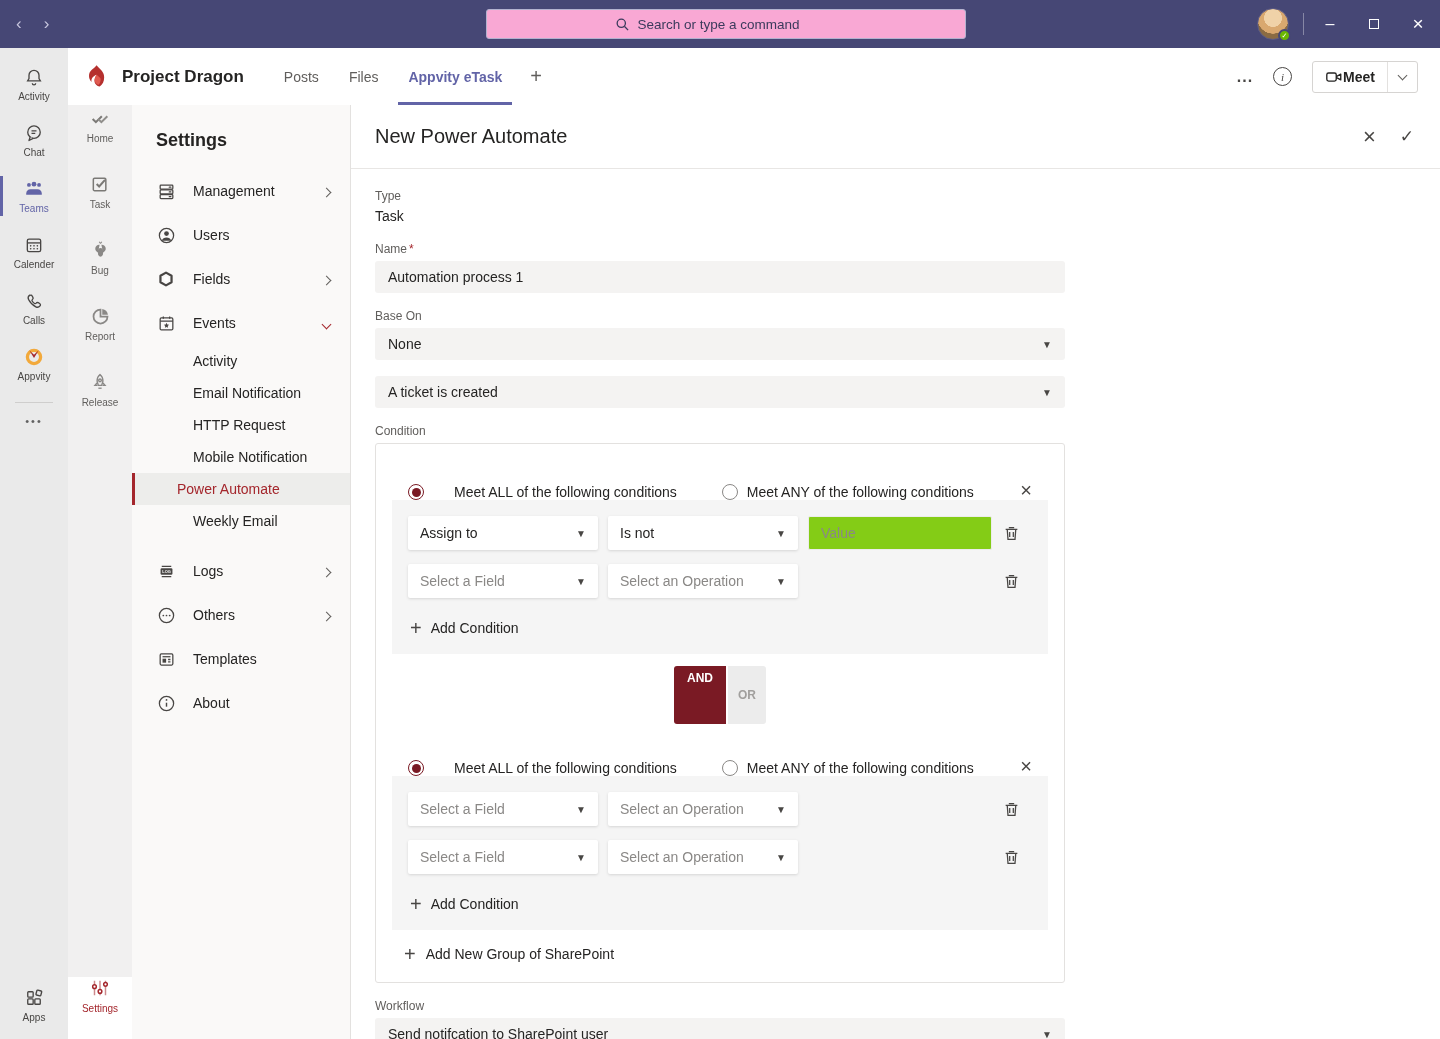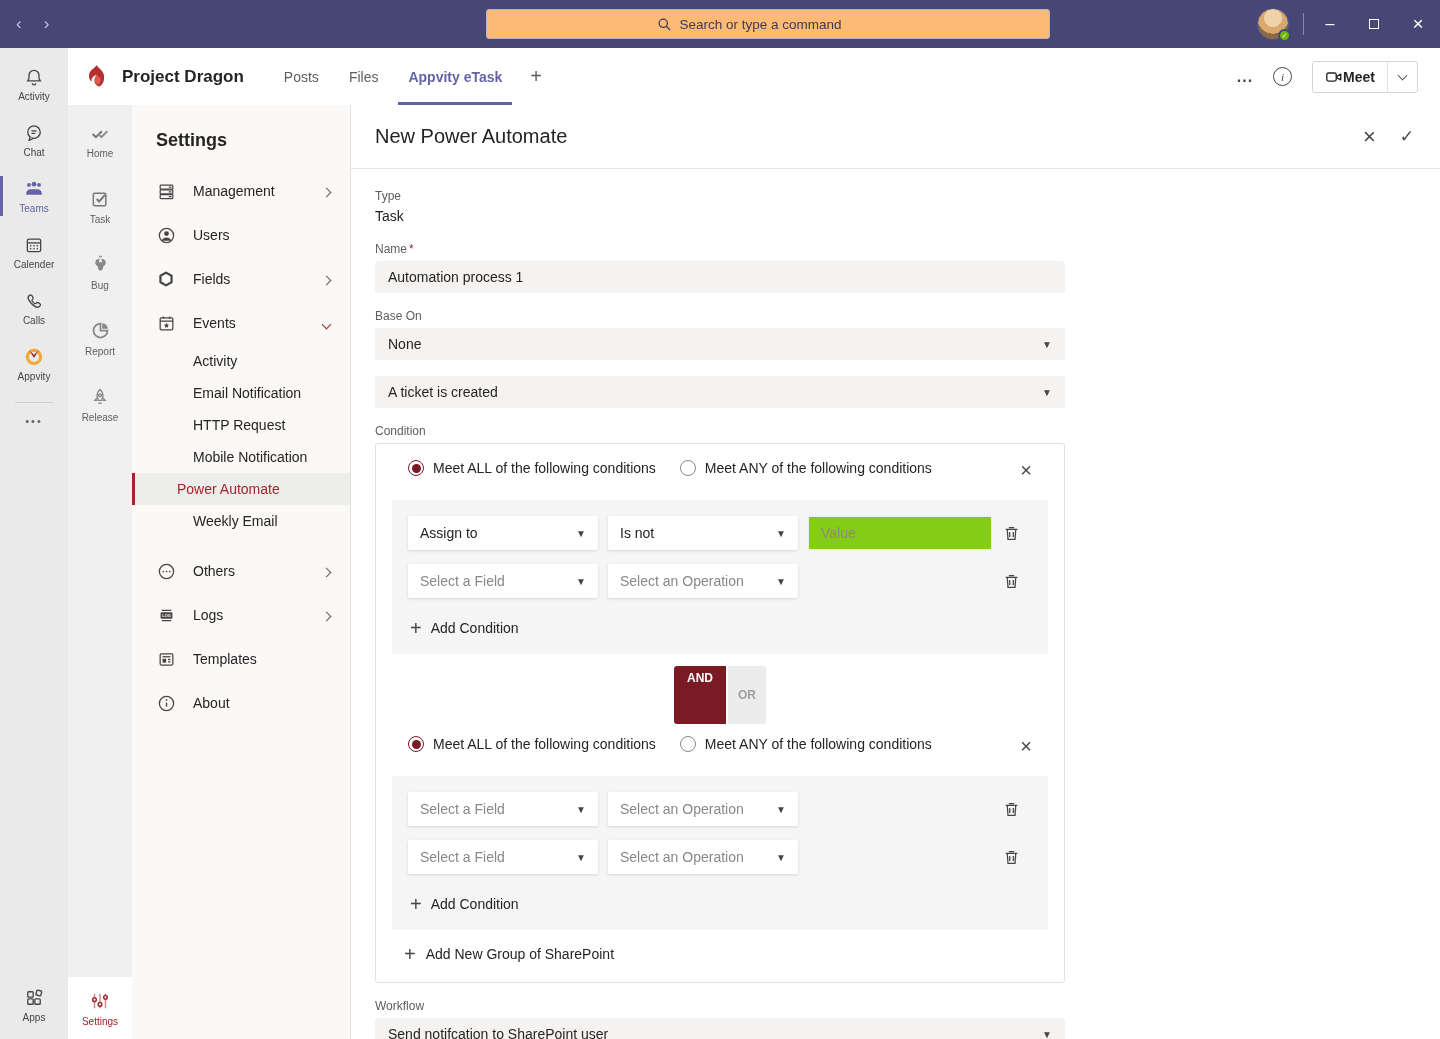--- a/index.html
+++ b/index.html
@@ -6,22 +6,22 @@
   html,body { width:1440px; height:1039px; }
   body {
     font-family:"Liberation Sans", sans-serif;
     color:#252423; background:#fff; overflow:hidden; font-size:14px;
   }
   
   .topbar { height:48px; background:#464775; display:flex; align-items:center; position:relative; }
   .nav-arrows { display:flex; gap:22px; padding-left:16px; color:#c7c6de; font-size:17px; }
   .nav-arrows span { cursor:pointer; }
   .search-box {
-    position:absolute; left:486px; top:9px; width:564px; height:30px;
-    background:#fdba74; border:1px solid #b3b2cf; border-radius:3px;
+    position:absolute; left:486px; top:9px; width:480px; height:30px;
+    background:#f9a8d4; border:1px solid #b3b2cf; border-radius:3px;
     display:flex; align-items:center; justify-content:center; gap:7px;
   }
   .search-box input {
     background:transparent; border:none; outline:none; width:200px;
     font-family:inherit; font-size:13.5px; color:#2e2d4a;
   }
   .search-box input::placeholder { color:#3b3a5c; }
   .topbar-right { margin-left:auto; display:flex; align-items:center; height:48px; }
   .avatar-wrap { position:relative; width:32px; height:32px; margin-right:14px; cursor:pointer; }
   .avatar {
@@ -62,21 +62,21 @@
   .header-right { margin-left:auto; display:flex; align-items:center; gap:20px; padding-right:22px; }
   .more-menu { color:#484644; font-size:16px; font-weight:700; letter-spacing:1px; cursor:pointer; }
   .info-icon { width:19px; height:19px; border:1.4px solid #484644; border-radius:50%; color:#484644; font-size:11px; font-style:italic; font-family:"Liberation Serif", serif; display:flex; align-items:center; justify-content:center; cursor:pointer; }
   .meet-btn { display:flex; align-items:center; height:32px; border:1px solid #d6d4d2; border-radius:3px; cursor:pointer; background:#fff; }
   .meet-main { display:flex; align-items:center; gap:0; padding:0 12px; font-weight:700; font-size:14px; color:#252423; }
   .meet-sep { width:1px; height:30px; background:#e3e1df; }
   .meet-caret { padding:0 11px; display:flex; align-items:center; }
   
   .content-row { display:flex; flex:1; min-height:0; }
   .app-rail { width:64px; background:#f1f0f0; display:flex; flex-direction:column; align-items:center; flex-shrink:0; }
-  .app-item { width:64px; height:66px; display:flex; flex-direction:column; align-items:center; justify-content:center; gap:4px; color:#605e5c; cursor:pointer; }
+  .app-item { width:64px; height:66px; display:flex; flex-direction:column; align-items:center; gap:4px; color:#605e5c; cursor:pointer; }
   .app-item:first-child { margin-top:2px; }
   .app-item .lbl { font-size:10px; }
   .app-item.selected { background:#fff; color:#a4262c; margin-top:auto; height:62px; }
   
   .sidebar { width:219px; background:#faf9f8; border-right:1px solid #e3e1df; flex-shrink:0; overflow:hidden; }
   .sb-title { font-size:18px; font-weight:700; margin:25px 0 18px 24px; }
   .sb-item { height:44px; display:flex; align-items:center; padding:0 20px 0 24px; cursor:pointer; }
   .sb-icon { width:20px; height:20px; margin-right:17px; display:flex; align-items:center; justify-content:center; color:#484644; }
   .sb-chev { margin-left:auto; }
   .chev { display:inline-block; width:7px; height:7px; border-right:1.6px solid #605e5c; border-bottom:1.6px solid #605e5c; }
@@ -96,21 +96,21 @@
   .form { padding:20px 24px 0; width:714px; }
   .fld-label { font-size:12px; color:#605e5c; margin-bottom:5px; }
   .req { color:#a4262c; margin-left:2px; }
   .type-value { font-size:14px; margin-bottom:18px; }
   .blk { margin-bottom:16px; }
   .text-input { width:690px; height:32px; background:#f4f3f2; border:none; border-radius:3px; padding:0 13px; font-size:14px; font-family:inherit; color:#252423; outline:none; }
   .dropdown { width:690px; height:32px; background:#f4f3f2; border-radius:3px; display:flex; align-items:center; justify-content:space-between; padding:0 13px; font-size:14px; cursor:pointer; }
   .caret { font-size:10px; color:#484644; }
   
   .cond-container { width:690px; border:1px solid #e3e1df; border-radius:3px; padding:16px; margin-top:2px; }
-  .grp-header { height:40px; background:#fff; display:flex; align-items:flex-start; padding:0 16px; }
+  .grp-header { height:40px; background:#fff; display:flex; align-items:flex-end; padding:0 16px;gap:21px; }
   .radio { width:16px; height:16px; border-radius:50%; position:relative; margin-right:9px; flex-shrink:0; cursor:pointer; }
   .radio.sel { border:1.5px solid #7a1a24; }
   .radio.sel::after { content:""; position:absolute; inset:2.5px; border-radius:50%; background:#7a1a24; }
   .radio.unsel { border:1.5px solid #8a8886; }
   .radio-lbl { font-size:14px; cursor:pointer; }
   .radio-group2 { display:flex; align-items:center; margin-left:24px; }
   .grp-close { margin-left:auto; font-size:20px; font-weight:300; color:#484644; cursor:pointer; line-height:1; }
   .grp-body { background:#f5f5f5; padding:16px 16px 6px; }
   .cond-row { display:flex; align-items:center; margin-bottom:14px; }
   .wdrop { width:190px; height:34px; background:#fff; border-radius:2px; box-shadow:0 1px 3px rgba(0,0,0,.13); display:flex; align-items:center; justify-content:space-between; padding:0 12px; font-size:14px; margin-right:10px; cursor:pointer; }
@@ -388,38 +388,38 @@
         <div class="sb-sub">Email Notification</div>
         <div class="sb-sub">HTTP Request</div>
         <div class="sb-sub">Mobile Notification</div>
         <div class="sb-sub selected">Power Automate</div>
         <div class="sb-sub">Weekly Email</div>
 
         <div class="sb-gap"></div>
 
         <div class="sb-item">
           <span class="sb-icon">
-            <svg width="19" height="19" viewBox="0 0 24 24" fill="none" stroke="#484644" stroke-width="1.6">
-                <circle cx="12" cy="12" r="9"></circle>
-                <path d="M8 12h.01M12 12h.01M16 12h.01" stroke-width="2.2" stroke-linecap="round"></path>
-              </svg>
-          </span>
-          <span>Others</span>
-          <span class="sb-chev"><span class="chev r"></span></span>
-        </div>
-
-        <div class="sb-item">
-          <span class="sb-icon">
             <svg width="19" height="19" viewBox="0 0 24 24">
                 <path d="M6 5.5h12M6 18.5h12" stroke="#484644" stroke-width="1.6" fill="none"></path>
                 <rect x="4.5" y="8" width="15" height="8" rx="1.5" fill="#484644"></rect>
                 <text x="12" y="13.8" font-size="5" fill="#fff" text-anchor="middle" font-family="Liberation Sans, sans-serif" font-weight="bold">LOG</text>
               </svg>
           </span>
           <span>Logs</span>
+          <span class="sb-chev"><span class="chev r"></span></span>
+        </div>
+
+        <div class="sb-item">
+          <span class="sb-icon">
+            <svg width="19" height="19" viewBox="0 0 24 24" fill="none" stroke="#484644" stroke-width="1.6">
+                <circle cx="12" cy="12" r="9"></circle>
+                <path d="M8 12h.01M12 12h.01M16 12h.01" stroke-width="2.2" stroke-linecap="round"></path>
+              </svg>
+          </span>
+          <span>Others</span>
           <span class="sb-chev"><span class="chev r"></span></span>
         </div>
 
         <div class="sb-item">
           <span class="sb-icon">
             <svg width="19" height="19" viewBox="0 0 24 24" fill="none" stroke="#484644" stroke-width="1.6">
                 <rect x="4" y="5" width="16" height="14" rx="1.5"></rect>
                 <path d="M7 8.5h10"></path>
                 <rect x="7" y="11" width="4.5" height="5" fill="#484644" stroke="none"></rect>
                 <path d="M14 12h3M14 15h3"></path>

